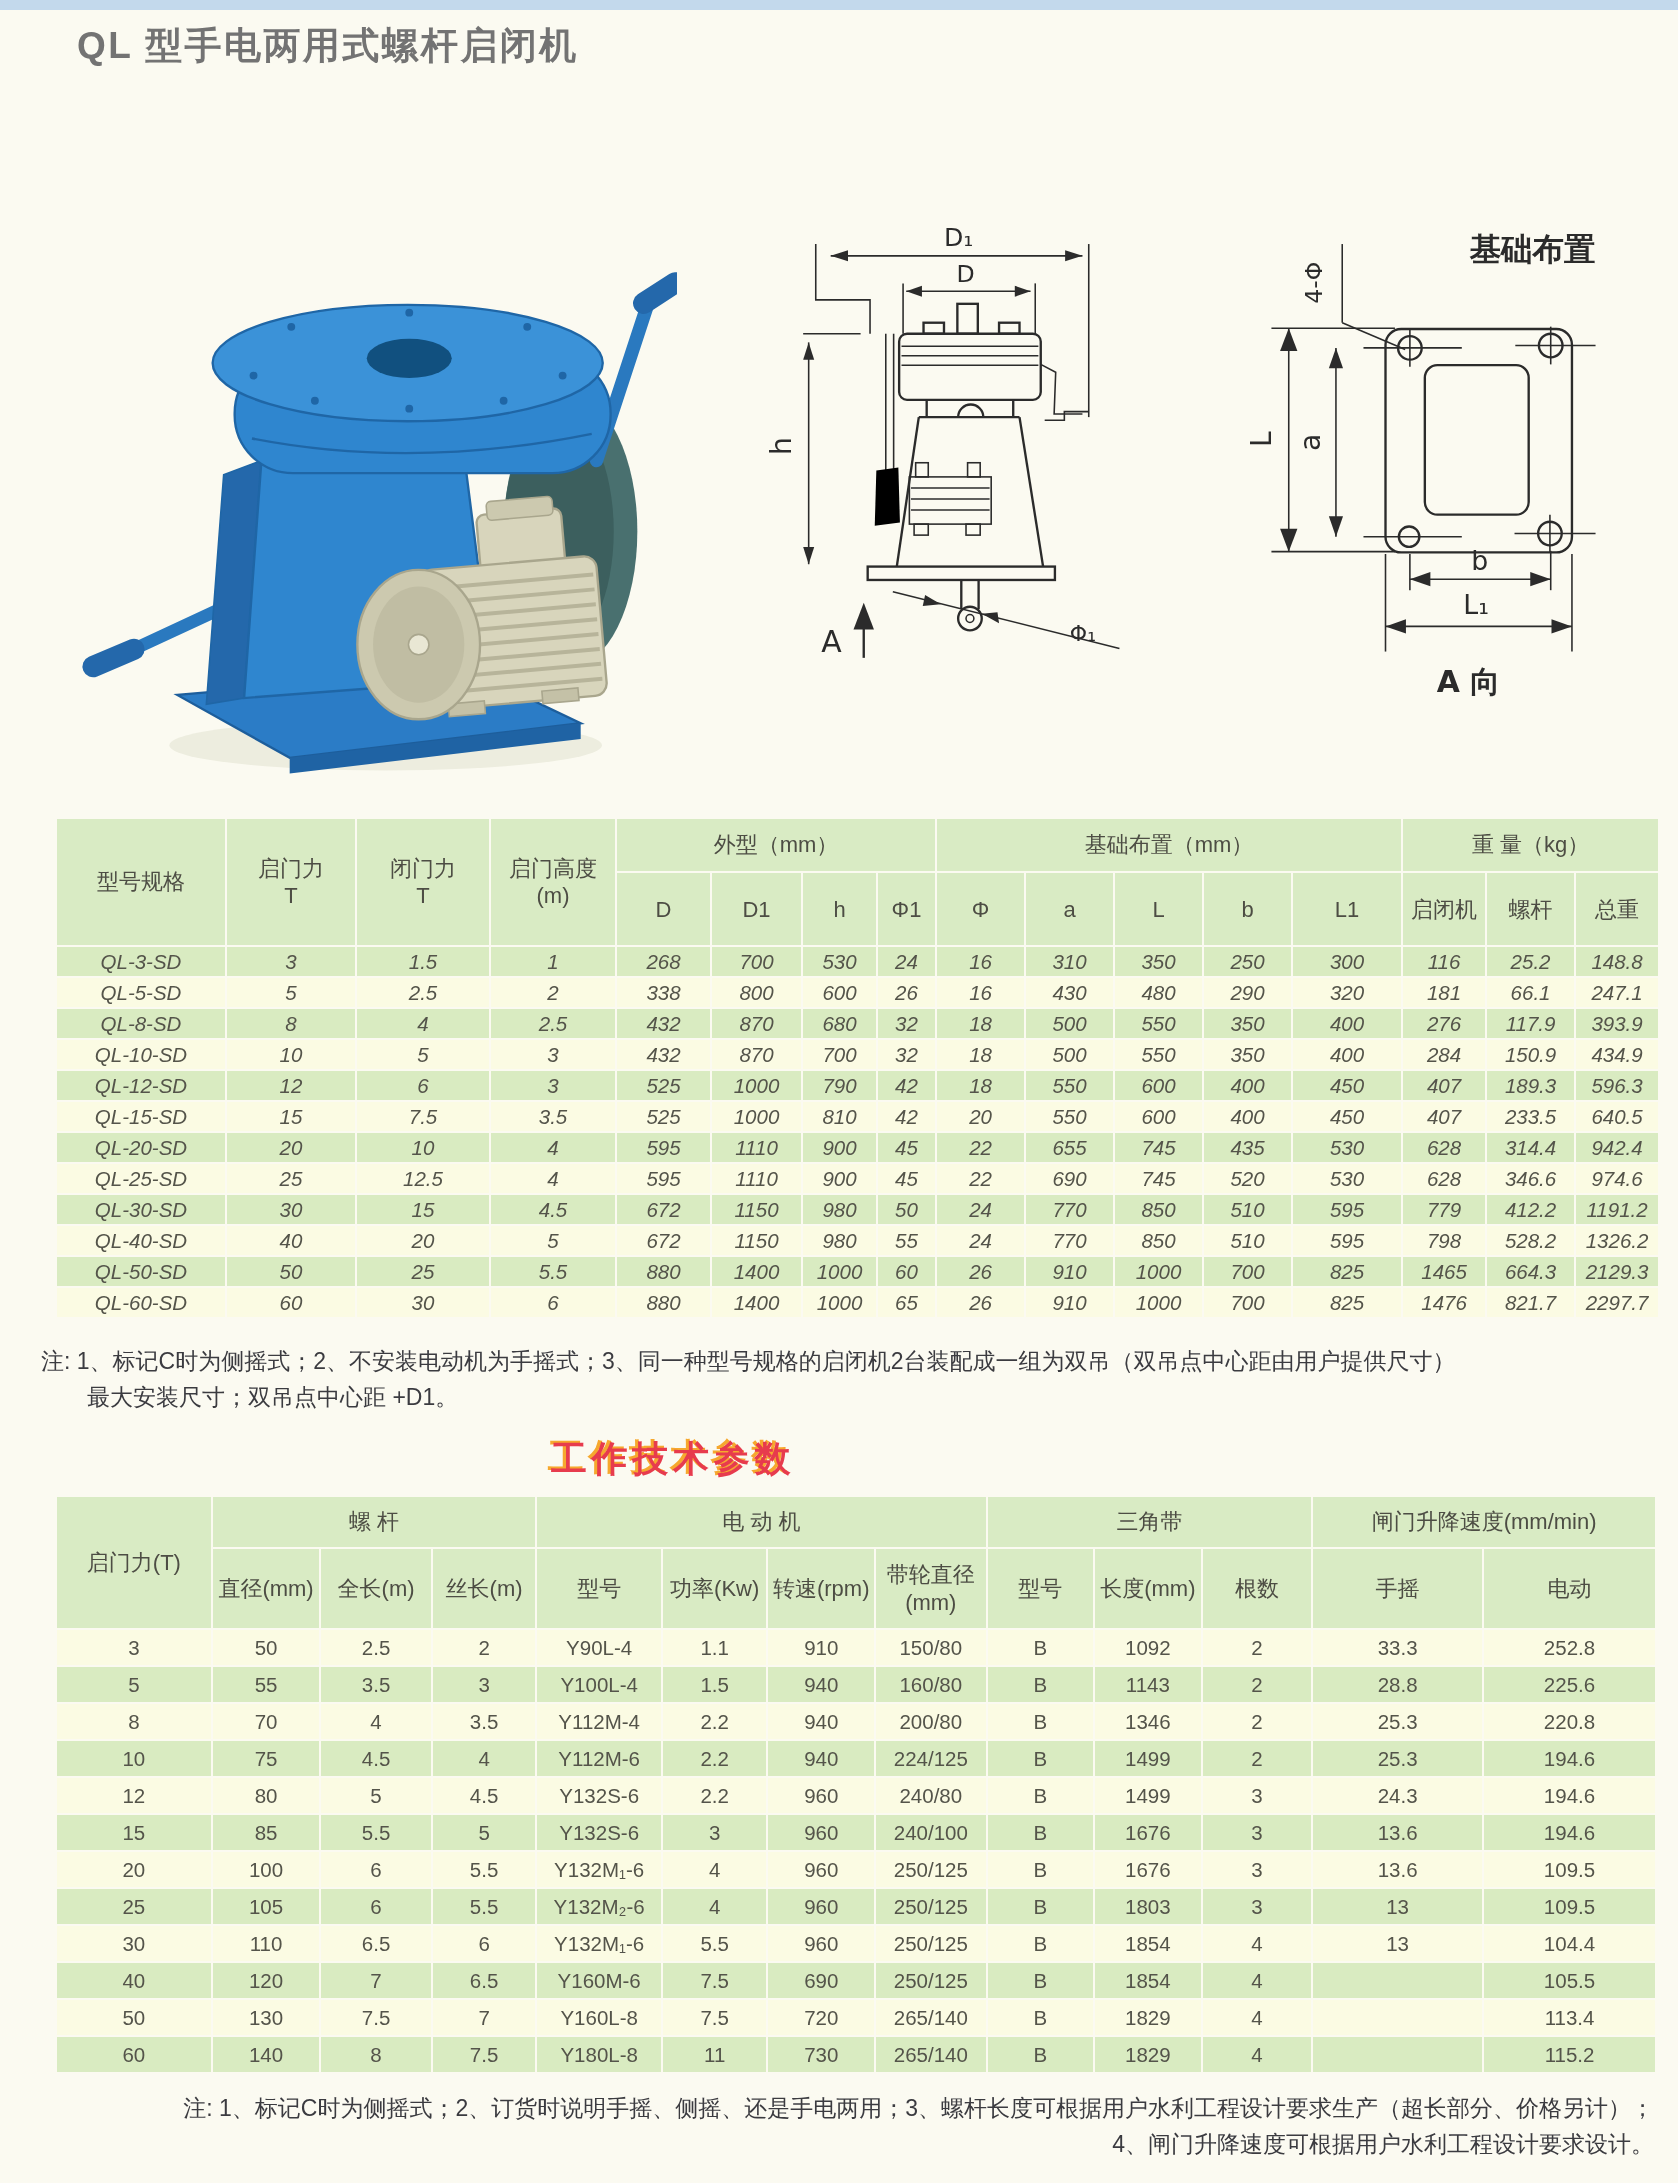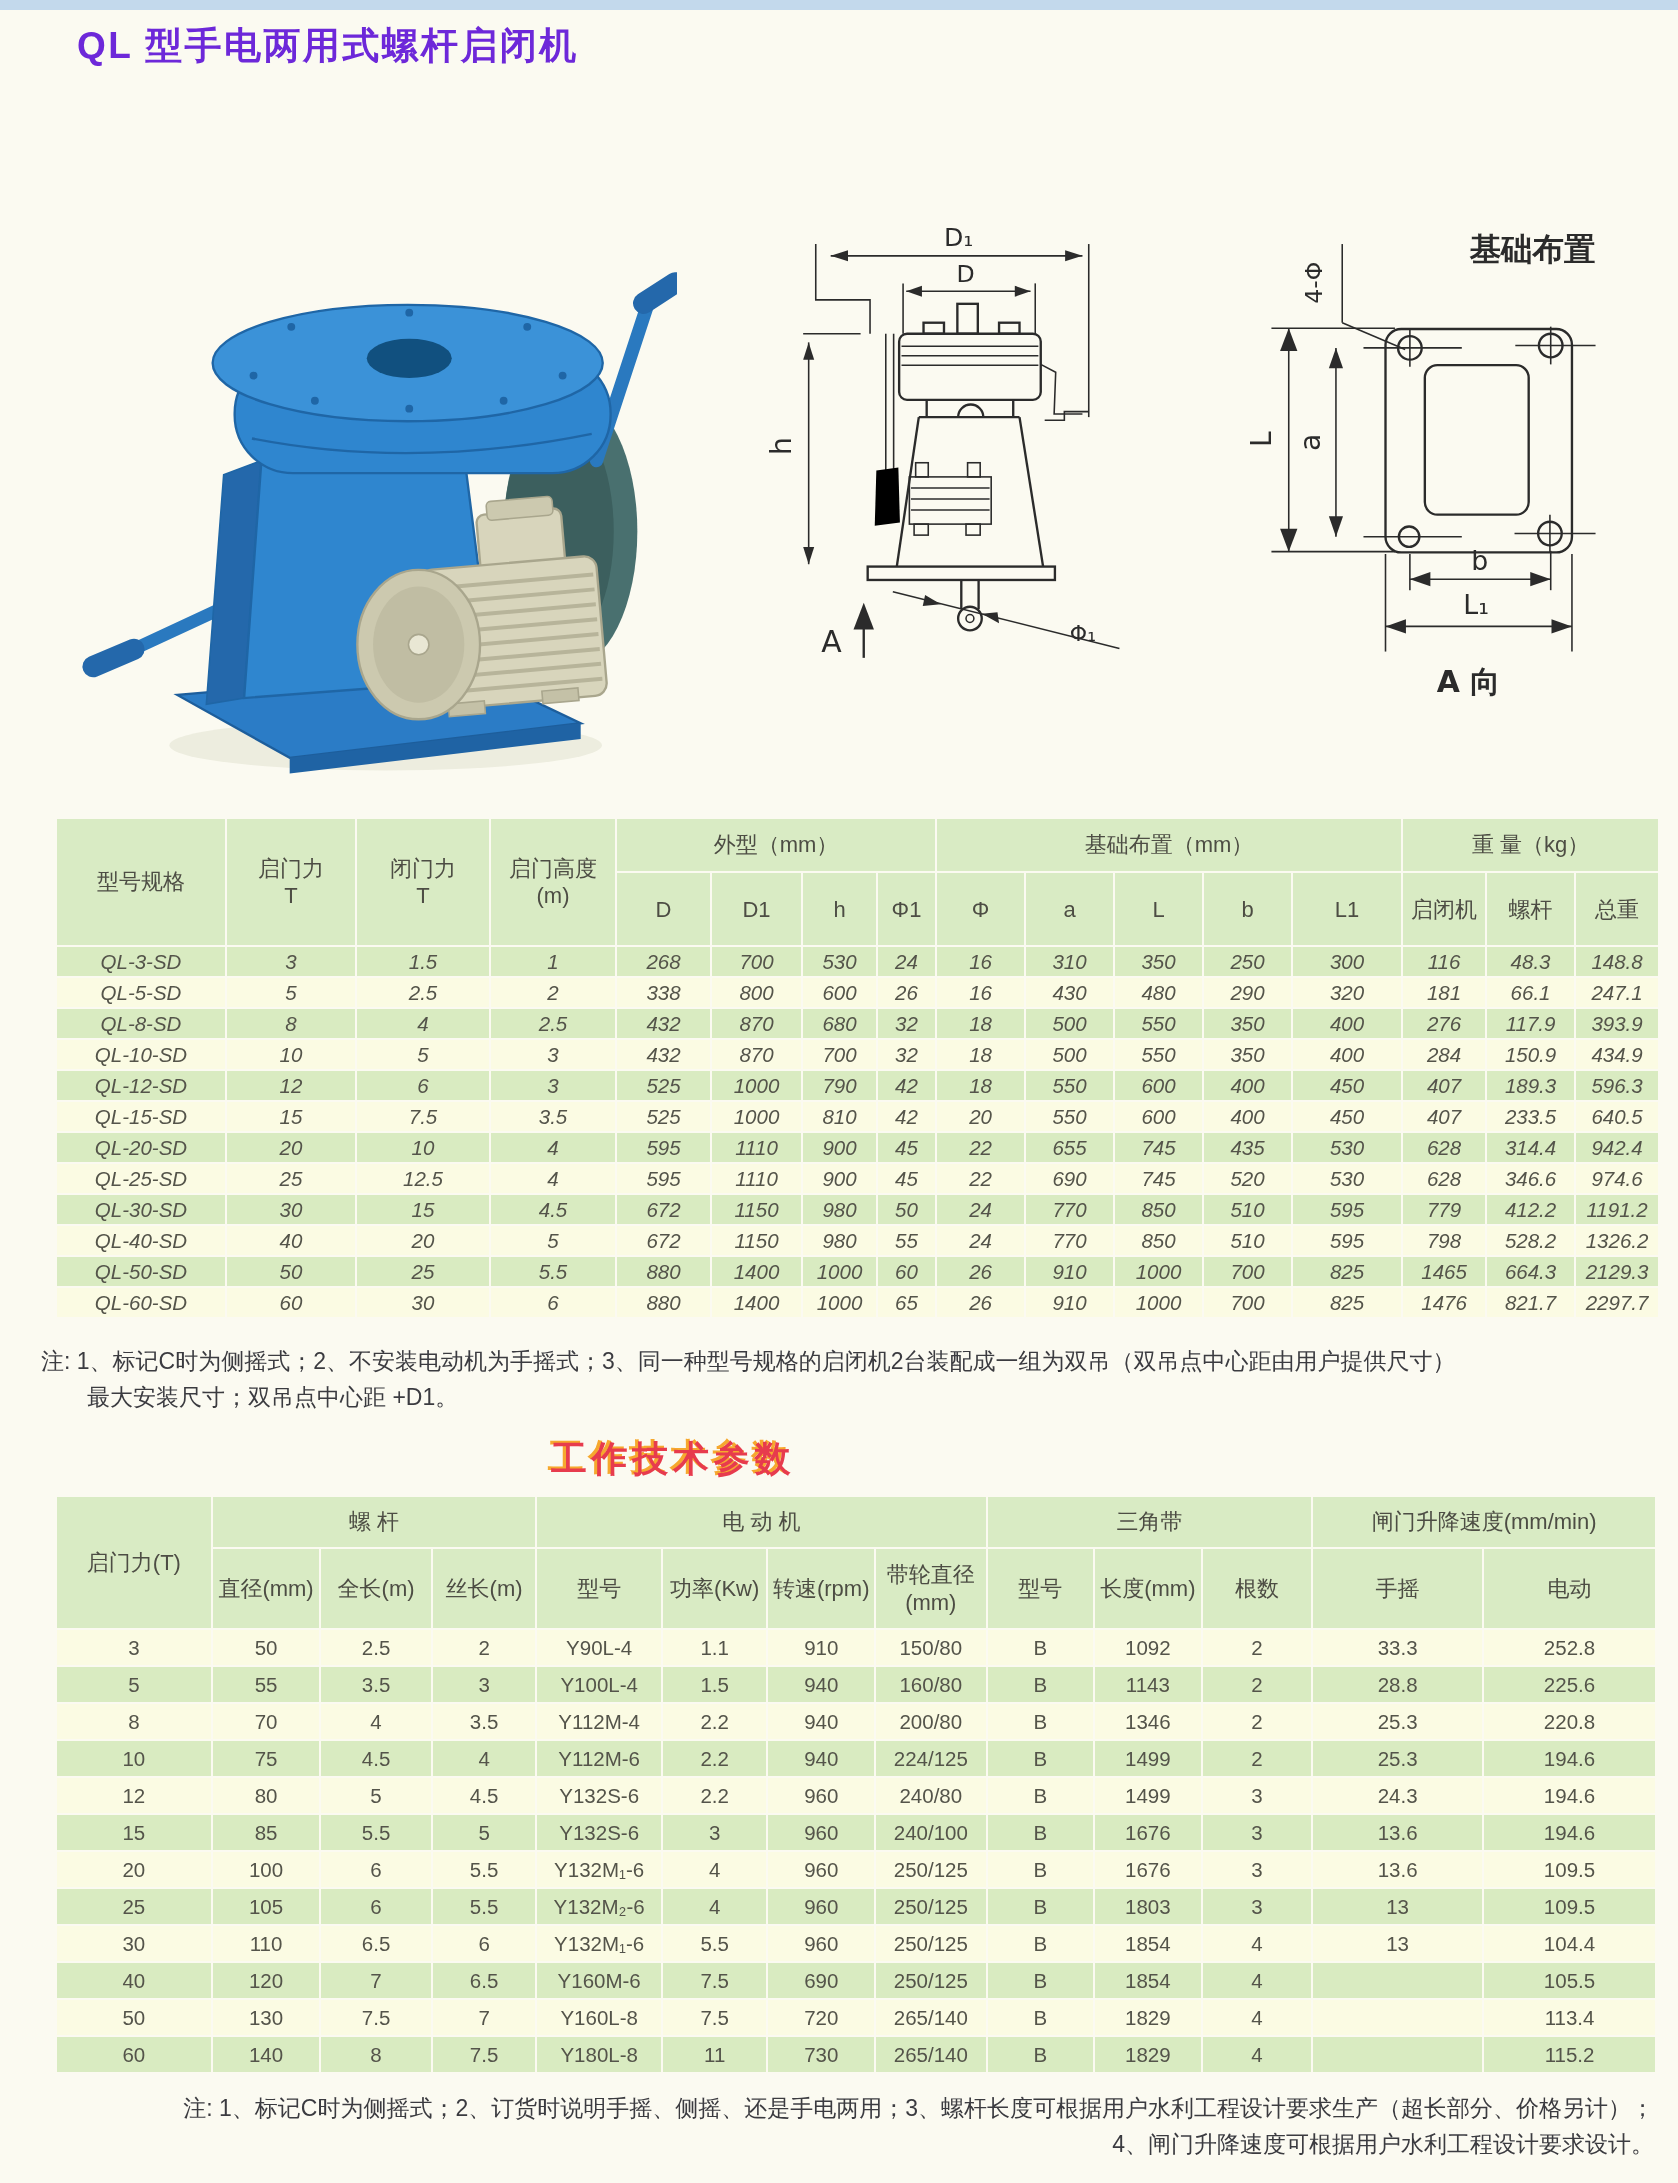--- a/index.html
+++ b/index.html
@@ -11,21 +11,21 @@
     position:relative;
     overflow:hidden;
   }
   .scan-strip{
     position:absolute;left:0;top:0;width:1678px;height:10.2px;
     background:#c3d9ec;
   }
   .page-title{
     position:absolute;left:77px;top:20.5px;margin:0;
     font-size:37px;font-weight:bold;letter-spacing:2.4px;
-    color:#6d28d9;
+    color:#737373;
   }
   .photo-box{position:absolute;left:55px;top:201px;width:622px;height:582px;}
   .drawing-mid{position:absolute;left:730px;top:211px;width:450px;height:568px;}
   .drawing-right{position:absolute;left:1202px;top:211px;width:474px;height:568px;}
   svg{display:block;width:100%;height:100%;}
   svg text{font-family:"DejaVu Sans",sans-serif;fill:#2b2b2b;}
   .draw line,.draw path,.draw rect,.draw circle,.draw polyline,.draw ellipse{
     stroke:#2b2b2b;fill:none;stroke-width:3;
   }
   .draw .thin{stroke-width:2;}
@@ -317,21 +317,21 @@
         <td>268</td>
         <td>700</td>
         <td>530</td>
         <td>24</td>
         <td>16</td>
         <td>310</td>
         <td>350</td>
         <td>250</td>
         <td>300</td>
         <td>116</td>
-        <td>48.3</td>
+        <td>25.2</td>
         <td>148.8</td>
       </tr>
       <tr class="cream">
         <td>QL-5-SD</td>
         <td>5</td>
         <td>2.5</td>
         <td>2</td>
         <td>338</td>
         <td>800</td>
         <td>600</td>

